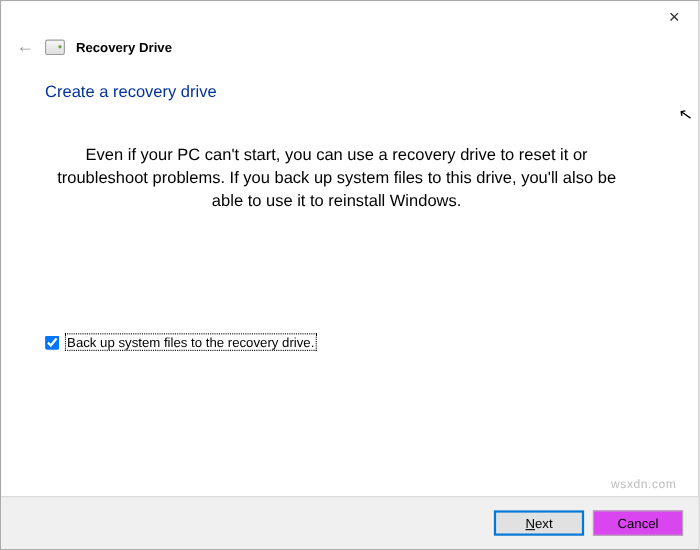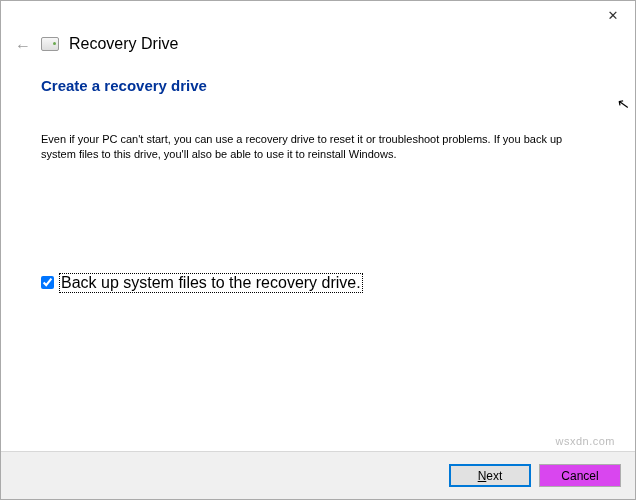--- a/index.html
+++ b/index.html
@@ -54,51 +54,53 @@
   }
   .drive-icon::after {
     content: "";
     position: absolute;
     right: 2px; top: 4px;
     width: 3px; height: 3px;
     background: #6aa84f;
     border-radius: 50%;
   }
   .header-title {
-    font-size: 16px;
+    font-size: 12px;
     color: #000;
+    font-weight: bold;
   }
   .content {
     flex: 1;
     padding: 10px 40px 0 40px;
   }
   .page-title {
     color: #003399;
     font-size: 15px;
-    font-weight: 700;
+    font-weight: 400;
     margin-bottom: 38px;
   }
   .description {
-    font-size: 11px;
+    font-size: 15px;
     color: #000;
     line-height: 1.4;
     max-width: 530px;
+    text-align: center;
   }
   .checkbox-row {
     margin-top: 110px;
     display: flex;
     align-items: center;
     gap: 5px;
   }
   .checkbox-row input[type=checkbox] {
     width: 13px; height: 13px;
     margin: 0;
   }
   .checkbox-label {
-    font-size: 16px;
+    font-size: 12px;
     border: 1px dotted #000;
     padding: 0 1px;
   }
   .footer {
     height: 48px;
     background: #f0f0f0;
     border-top: 1px solid #d8d8d8;
     display: flex;
     justify-content: flex-end;
     align-items: center;

